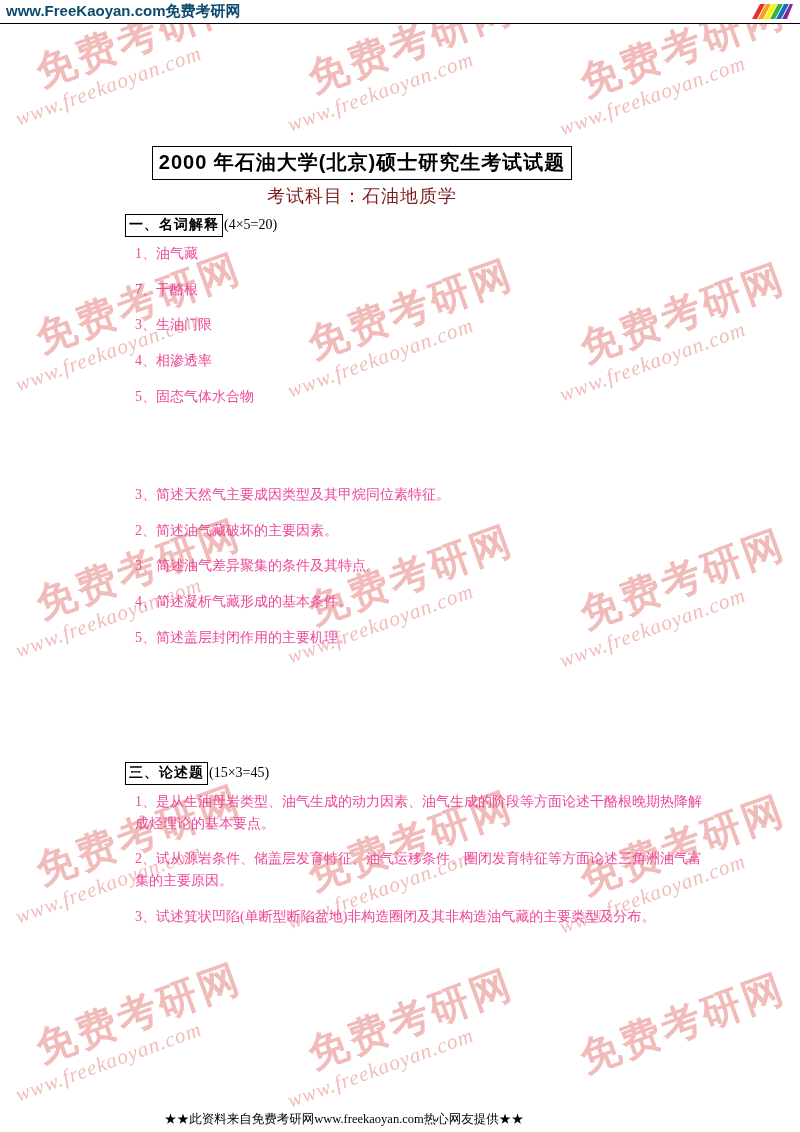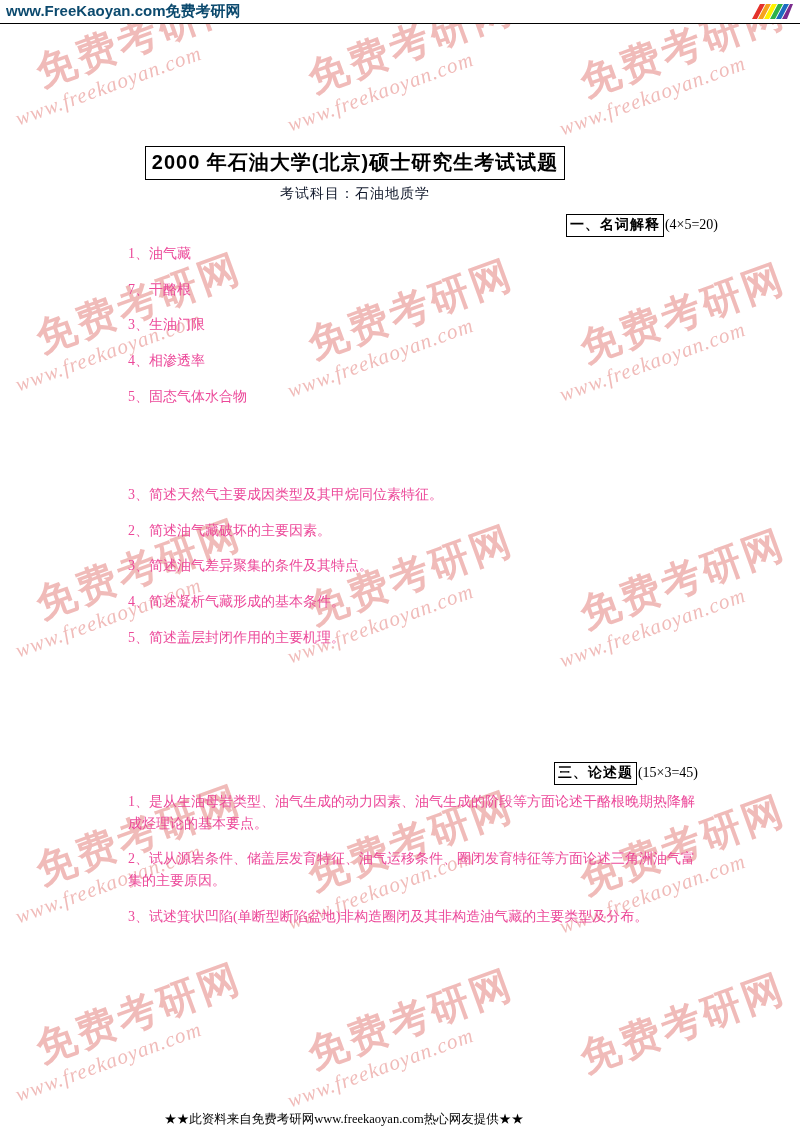--- a/index.html
+++ b/index.html
@@ -69,21 +69,21 @@
   .wm-en {
     font-family: "Liberation Serif", serif;
     font-style: italic;
     font-size: 21px;
     letter-spacing: 1px;
   }
 
   
   #content {
     position: absolute;
-    top: 24px; left: 0;
+    top: 24px; left: 7px;
     width: 710px;
     height: 1084px;
   }
 
   #exam-title-wrap {
     position: absolute;
     left: 0; right: 0;
     top: 122px;
     text-align: center;
   }
@@ -98,37 +98,36 @@
     letter-spacing: 1px;
   }
   #exam-subject-wrap {
     position: absolute;
     left: 0; right: 0;
     top: 160px;
     text-align: center;
   }
   #exam-subject {
     font-family: "Liberation Serif", serif;
-    font-size: 14px;
-    color: #0f172a;
+    font-size: 18px;
+    color: #7f1d1d;
     letter-spacing: 1px;
     text-align: right;
   }
 
   .section {
     position: absolute;
     left: 118px;
     width: 600px;
   }
   .section-head {
     font-size: 14px;
     color: #000;
     white-space: nowrap;
     margin-bottom: 6px;
-    text-align: right;
   }
   .section-head .boxed {
     display: inline-block;
     font-family: "Liberation Sans", sans-serif;
     font-weight: bold;
     font-size: 14px;
     border: 1px solid #000;
     padding: 1px 3px 2px 3px;
     letter-spacing: 1px;
   }

